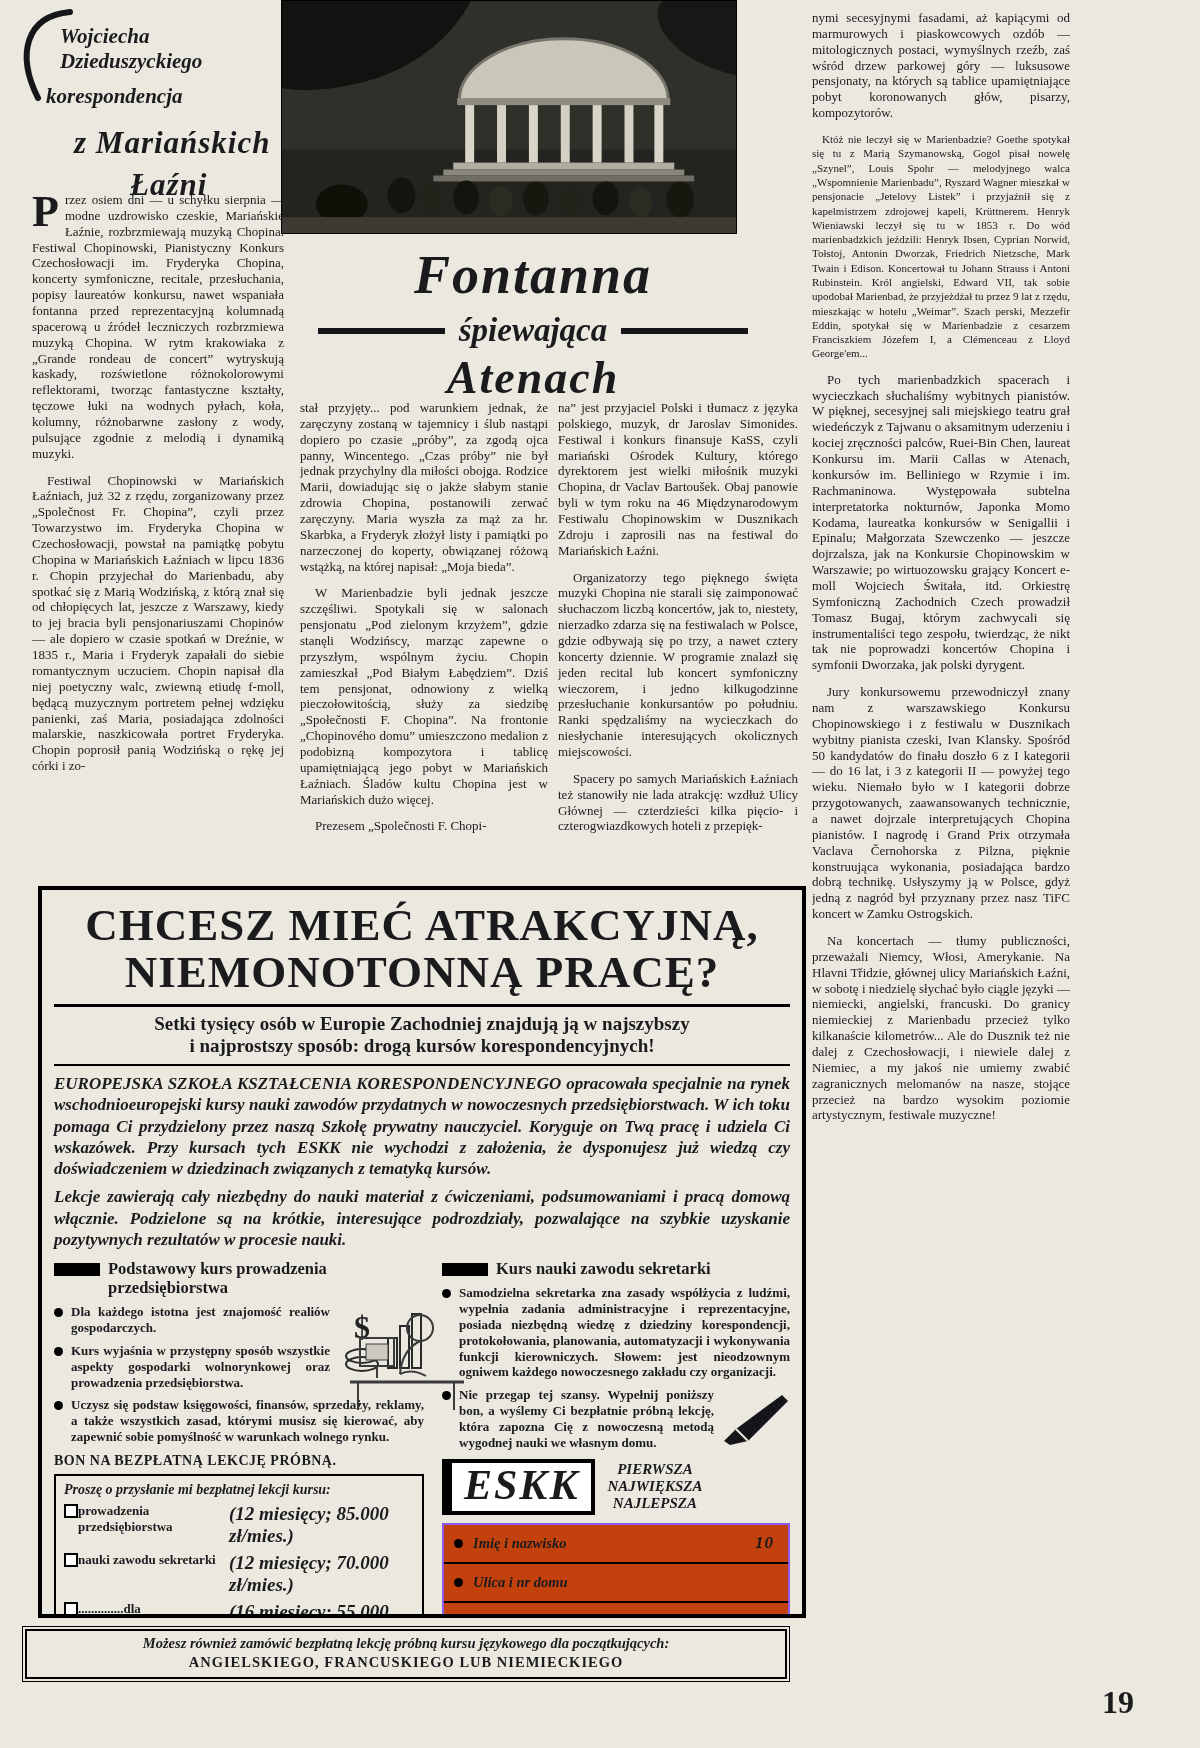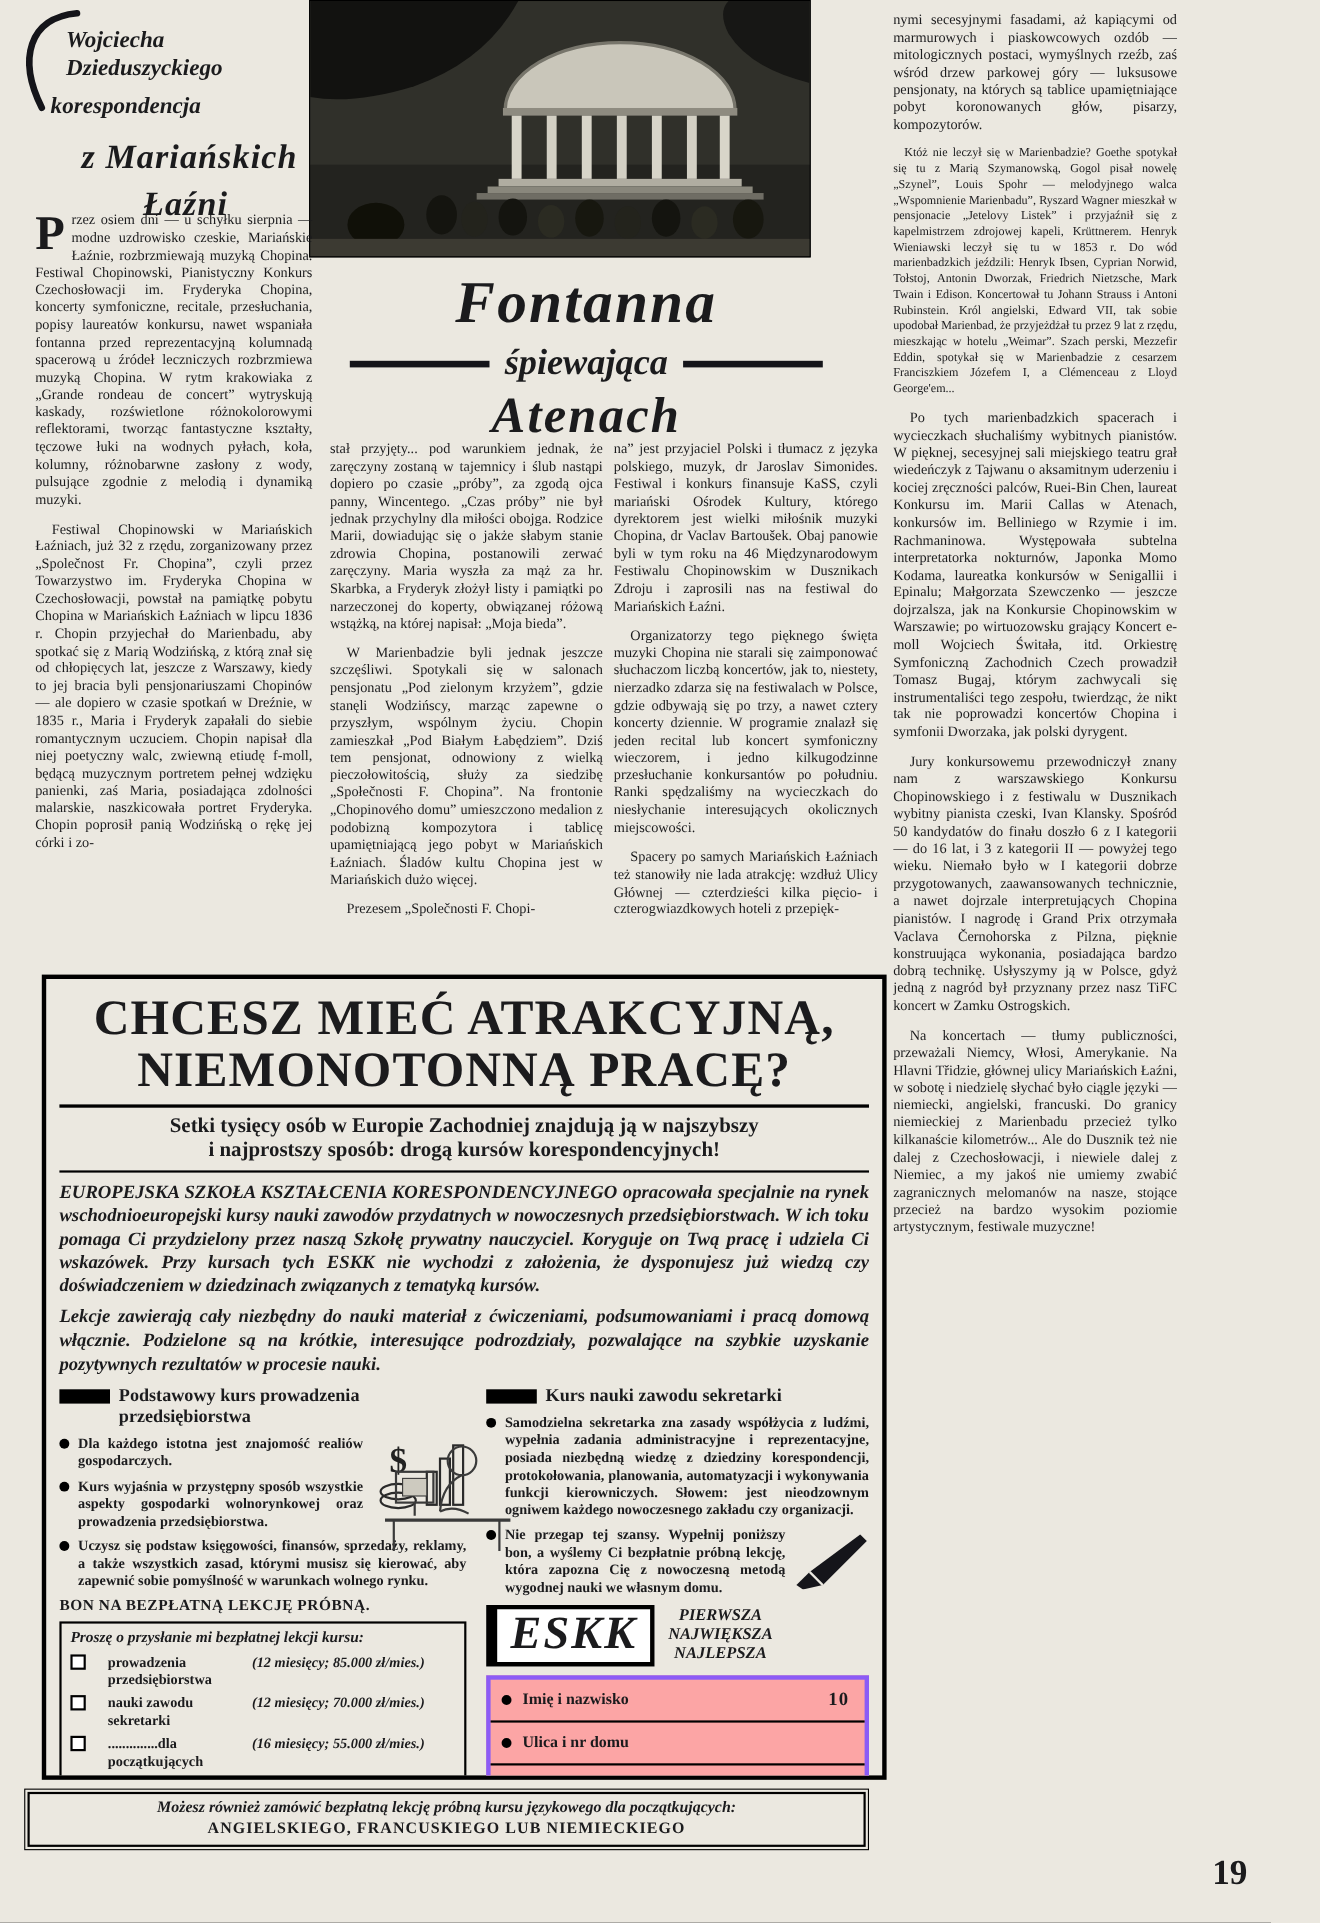--- a/index.html
+++ b/index.html
@@ -54,33 +54,33 @@
   .course-head { display:flex; gap:8px; font-weight:bold; font-size:16.5px; line-height:1.15; margin-bottom:6px; }
   .sq { width:46px; height:13px; background:#000; margin-top:3px; flex:none; }
   .blt { display:flex; gap:8px; margin:0 0 7px; font-weight:bold; font-size:13px; line-height:1.22; text-align:justify; }
   .blt .dot { width:9px; height:9px; border-radius:50%; background:#000; margin-top:4px; flex:none; }
   .illus-money { float:right; margin:0 0 2px 6px; }
   .pen { float:right; margin:2px 0 2px 6px; }
 
   .bon-heading { font-weight:bold; font-size:14px; margin:8px 0 5px; letter-spacing:0.5px; }
   .coupon { border:2px solid #000; padding:6px 8px 8px; }
   .coupon .request { font-weight:bold; font-style:italic; font-size:14px; margin-bottom:5px; }
-  .copt { display:flex; align-items:flex-start; gap:20px; margin-bottom:5px; }
+  .copt { display:flex; align-items:flex-start; gap:0; margin-bottom:5px; }
   .chk { width:14px; height:14px; border:2px solid #000; background:#fff; flex:none; margin-top:1px; cursor:pointer; }
   .copt .lbl { font-weight:bold; font-size:13px; flex:1; }
-  .copt .price { font-weight:bold; font-style:italic; font-size:13px; width:185px; }
+  .copt .price { font-weight:bold; font-style:italic; font-size:19px; width:185px; }
   .coupon .addr1 { font-weight:bold; font-size:13px; margin-top:6px; }
   .coupon .addr2 { font-weight:bold; font-size:15px; letter-spacing:0.5px; }
 
   .logo-row { display:flex; align-items:center; gap:12px; margin:8px 0 8px;text-align:center; }
   .eskk-box { border:4px solid #000; border-left-width:10px; font-weight:bold; font-style:italic;
               font-size:42px; padding:0 12px 4px; letter-spacing:2px; line-height:1.05; background:#fff; }
   .tagline { font-weight:bold; font-style:italic; font-size:15px; line-height:1.15; }
 
-  .fields { border:4px solid #8b5cf6; margin-top:4px; background:#fca5a5; }
+  .fields { border:2px solid #8b5cf6; margin-top:4px; background:#c2410c;font-style:italic; }
   .frow { display:flex; align-items:center; gap:10px; padding:10px 10px; border-top:2px solid #000; position:relative; }
   .frow:first-child { border-top:none; }
   .frow .dot { width:9px; height:9px; border-radius:50%; background:#000; flex:none; }
   .frow .flabel { font-weight:bold; font-size:14.5px; }
   .inner-num { position:absolute; right:14px; top:8px; font-weight:bold; font-size:17px; letter-spacing:1px; }
 
   .secretary { position:absolute; left:300px; top:408px; pointer-events:none; }
 
   
   .bottom-strip { position:absolute; left:22px; top:1626px; width:768px; border:1px solid #000; padding:2px; }

